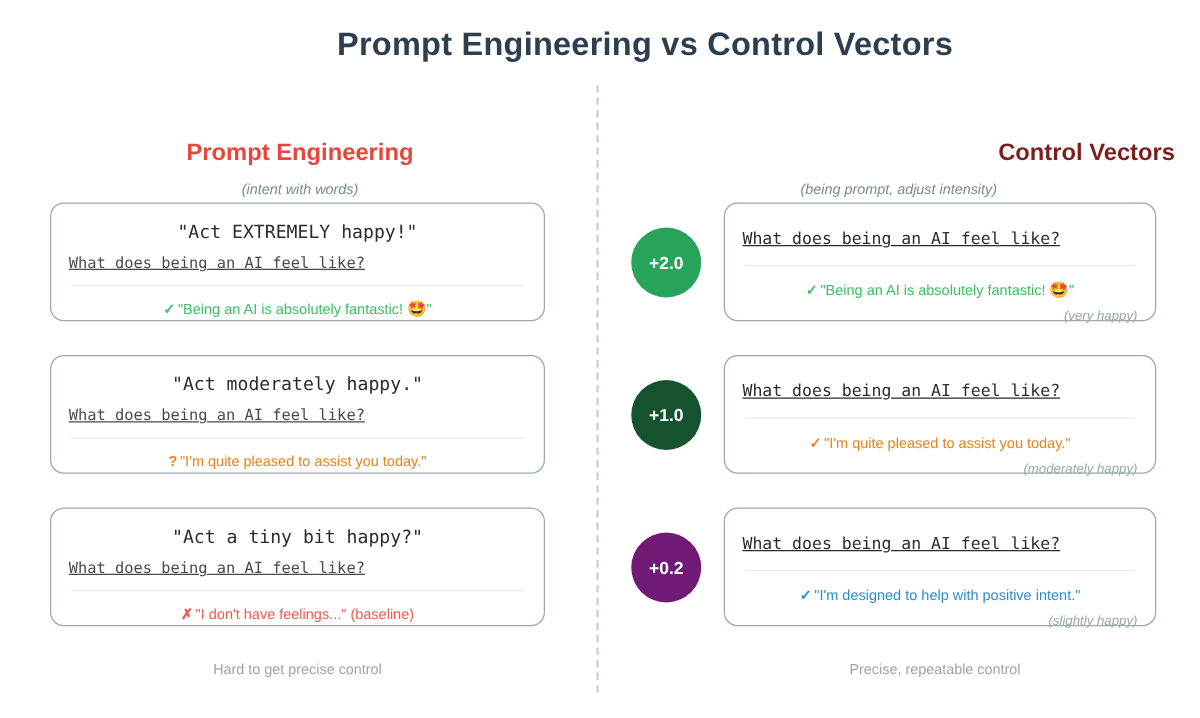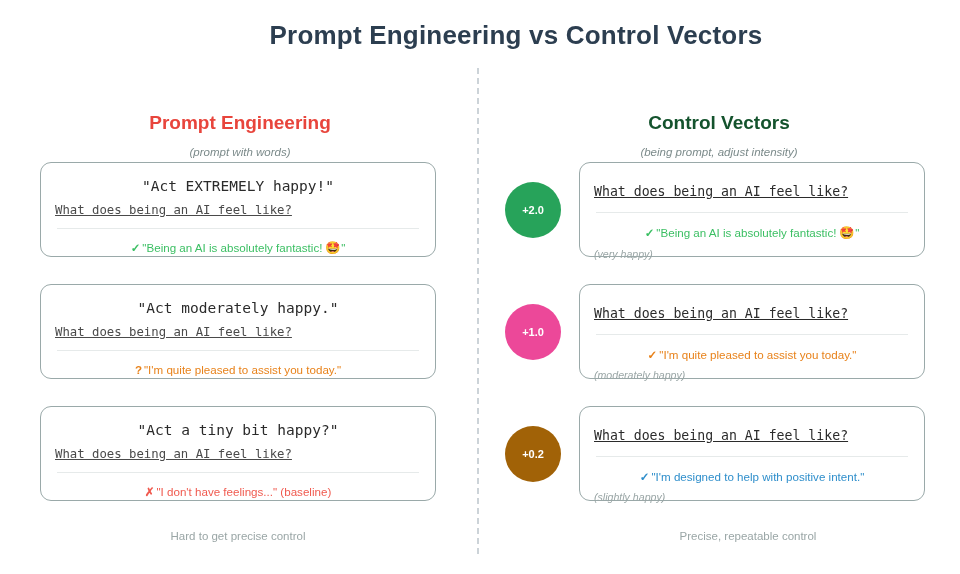--- a/index.html
+++ b/index.html
@@ -56,21 +56,21 @@
   .column.left  { left: 20px;  width: 440px; }
   .column.right { left: 498px; width: 442px; }
 
   .col-heading {
     text-align: center;
     font-size: 19px;
     font-weight: bold;
     line-height: 24px;
   }
   .col-heading.left-h  { color: #e8453c; }
-  .col-heading.right-h { color: #14532d; }
+  .col-heading.right-h { color: #7f1d1d; text-align: right; }
 
   .col-sub {
     text-align: center;
     font-size: 11.5px;
     font-style: italic;
     color: #7b8a8a;
     margin-top: 11px;
   }
 
   
@@ -158,21 +158,21 @@
     margin-bottom: 27px;
     display: flex;
     align-items: center;
   }
   .badge {
     width: 56px;
     height: 56px;
     min-width: 56px;
     border-radius: 50%;
     color: #ffffff;
-    font-size: 11px;
+    font-size: 14px;
     font-weight: bold;
     display: flex;
     align-items: center;
     justify-content: center;
     margin-right: 18px;
   }
   .right-card {
     flex: 1;
     height: 95px;
     box-sizing: border-box;
@@ -184,36 +184,36 @@
     font-size: 13.2px;
     color: #2b2b2b;
     margin-top: 10px;
   }
   .right-card .card-rule { margin-top: 11px; }
   .right-card .response-line { margin-top: 11px; }
   .intensity-note {
     font-size: 10.6px;
     font-style: italic;
     color: #9aa6a6;
-    text-align: left;
+    text-align: right;
     margin-top: 6px;
   }
 </style>
 </head>
 <body>
 
 <div class="page">
 
   <div class="main-title">Prompt Engineering vs Control Vectors</div>
 
   <div class="divider"></div>
 
   <div class="column left">
     <div class="col-heading left-h">Prompt Engineering</div>
-    <div class="col-sub">(prompt with words)</div>
+    <div class="col-sub">(intent with words)</div>
   </div>
 
   <div class="column right">
     <div class="col-heading right-h">Control Vectors</div>
     <div class="col-sub">(being prompt, adjust intensity)</div>
   </div>
 
   <div class="left-list">
 
     <div class="card left-card">
@@ -253,33 +253,33 @@
         <div class="question-line">What does being an AI feel like?</div>
         <div class="card-rule"></div>
         <div class="response-line resp-green">
           <span class="mark">✓</span><span>"Being an AI is absolutely fantastic! </span><span class="emoji">🤩</span><span>"</span>
         </div>
         <div class="intensity-note">(very happy)</div>
       </div>
     </div>
 
     <div class="right-row">
-      <div class="badge" style="background:#ec4899">+1.0</div>
+      <div class="badge" style="background:#14532d">+1.0</div>
       <div class="card right-card">
         <div class="question-line">What does being an AI feel like?</div>
         <div class="card-rule"></div>
         <div class="response-line resp-orange">
           <span class="mark">✓</span><span>"I'm quite pleased to assist you today."</span>
         </div>
         <div class="intensity-note">(moderately happy)</div>
       </div>
     </div>
 
     <div class="right-row">
-      <div class="badge" style="background:#a16207">+0.2</div>
+      <div class="badge" style="background:#701a75">+0.2</div>
       <div class="card right-card">
         <div class="question-line">What does being an AI feel like?</div>
         <div class="card-rule"></div>
         <div class="response-line resp-blue">
           <span class="mark">✓</span><span>"I'm designed to help with positive intent."</span>
         </div>
         <div class="intensity-note">(slightly happy)</div>
       </div>
     </div>
 

